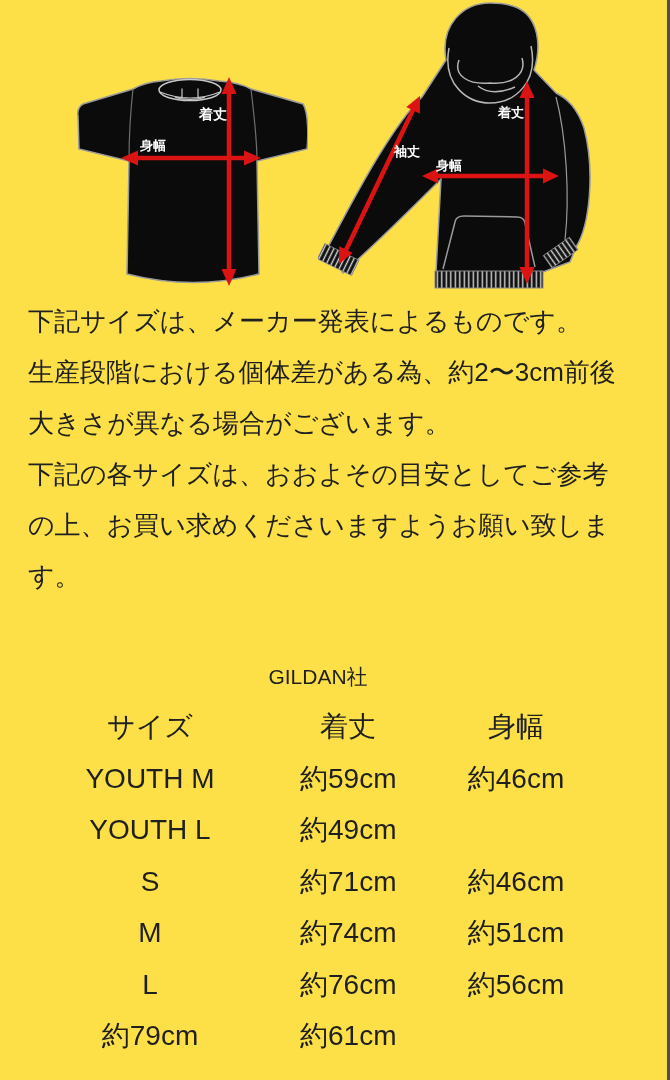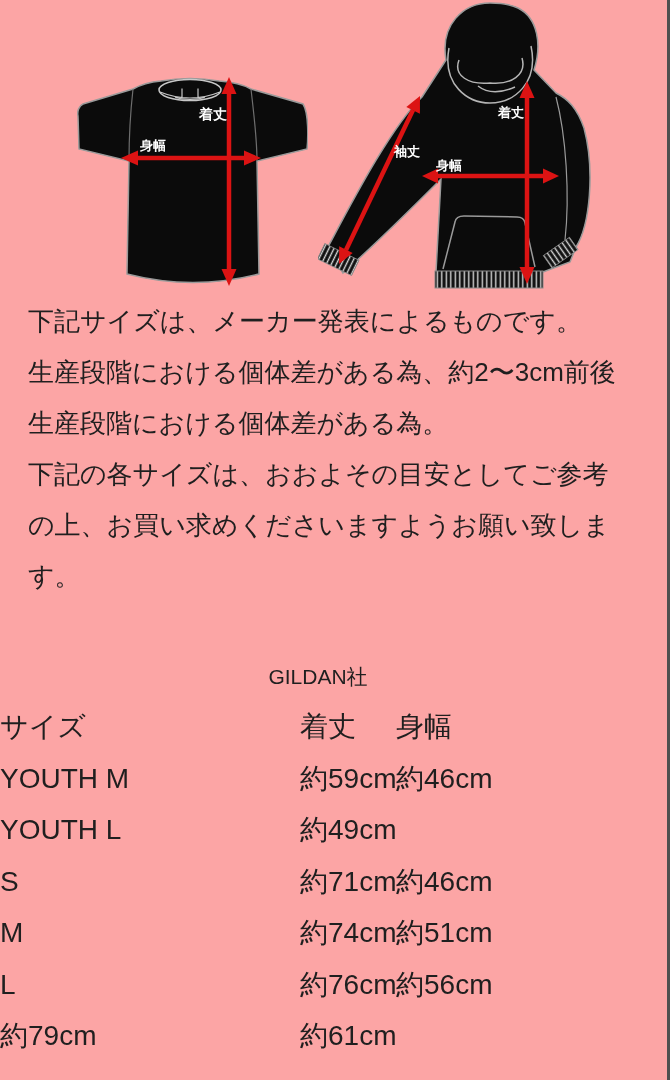--- a/index.html
+++ b/index.html
@@ -1,29 +1,29 @@
 <!DOCTYPE html>
 <html><head>
 <meta charset="utf-8">
 <style>
   html,body{margin:0;padding:0;background:#ffffff;}
   .screen{
-    position:relative;width:670px;height:1080px;background:#fca5a5;overflow:hidden;
+    position:relative;width:670px;height:1080px;background:#fde047;overflow:hidden;
     font-family:"Liberation Sans","DejaVu Sans",sans-serif;color:#1f1f1f;
   }
   .right-border{position:absolute;right:0;top:0;width:3px;height:1080px;background:#4f4f4f;}
   .diagrams{position:absolute;left:0;top:0;width:667px;height:300px;}
   .tshirt-svg{position:absolute;left:58px;top:68px;}
   .hoodie-svg{position:absolute;left:318px;top:0px;}
   .notice{position:absolute;left:28px;top:296px;width:625px;font-size:26px;letter-spacing:0px;}
   .notice .line{height:51px;line-height:51px;white-space:nowrap;}
   .chart-title{position:absolute;left:0;top:662px;width:636px;text-align:center;font-size:21px;line-height:30px;}
   .size-table{position:absolute;left:0;top:701px;width:636px;}
   .trow{display:grid;grid-template-columns:300px 96px 240px;height:51.5px;line-height:51.5px;font-size:28px;}
-  .tcell{text-align:left;white-space:nowrap;overflow:visible;}
+  .tcell{text-align:center;white-space:nowrap;overflow:visible;}
   svg text{font-family:"Liberation Sans","DejaVu Sans",sans-serif;font-weight:bold;fill:#ffffff;}
 </style>
 </head>
 <body>
 
 <div class="screen">
 
   <div class="diagrams">
 
     <svg class="tshirt-svg" width="250" height="230" viewBox="0 0 250 230">
@@ -81,21 +81,21 @@
       </g>
       <text x="193" y="117" font-size="13" text-anchor="middle">着丈</text>
       <text x="131" y="170" font-size="13" text-anchor="middle">身幅</text>
       <text x="89" y="156" font-size="13" text-anchor="middle">袖丈</text>
     </svg>
   </div>
 
   <div class="notice">
     <div class="line">下記サイズは、メーカー発表によるものです。</div>
     <div class="line">生産段階における個体差がある為、約2〜3cm前後</div>
-    <div class="line">生産段階における個体差がある為。</div>
+    <div class="line">大きさが異なる場合がございます。</div>
     <div class="line">下記の各サイズは、おおよその目安としてご参考</div>
     <div class="line">の上、お買い求めくださいますようお願い致しま</div>
     <div class="line">す。</div>
   </div>
 
   <div class="chart-title">GILDAN社</div>
 
   <div class="size-table">
     <div class="trow">
       <div class="tcell">サイズ</div>

